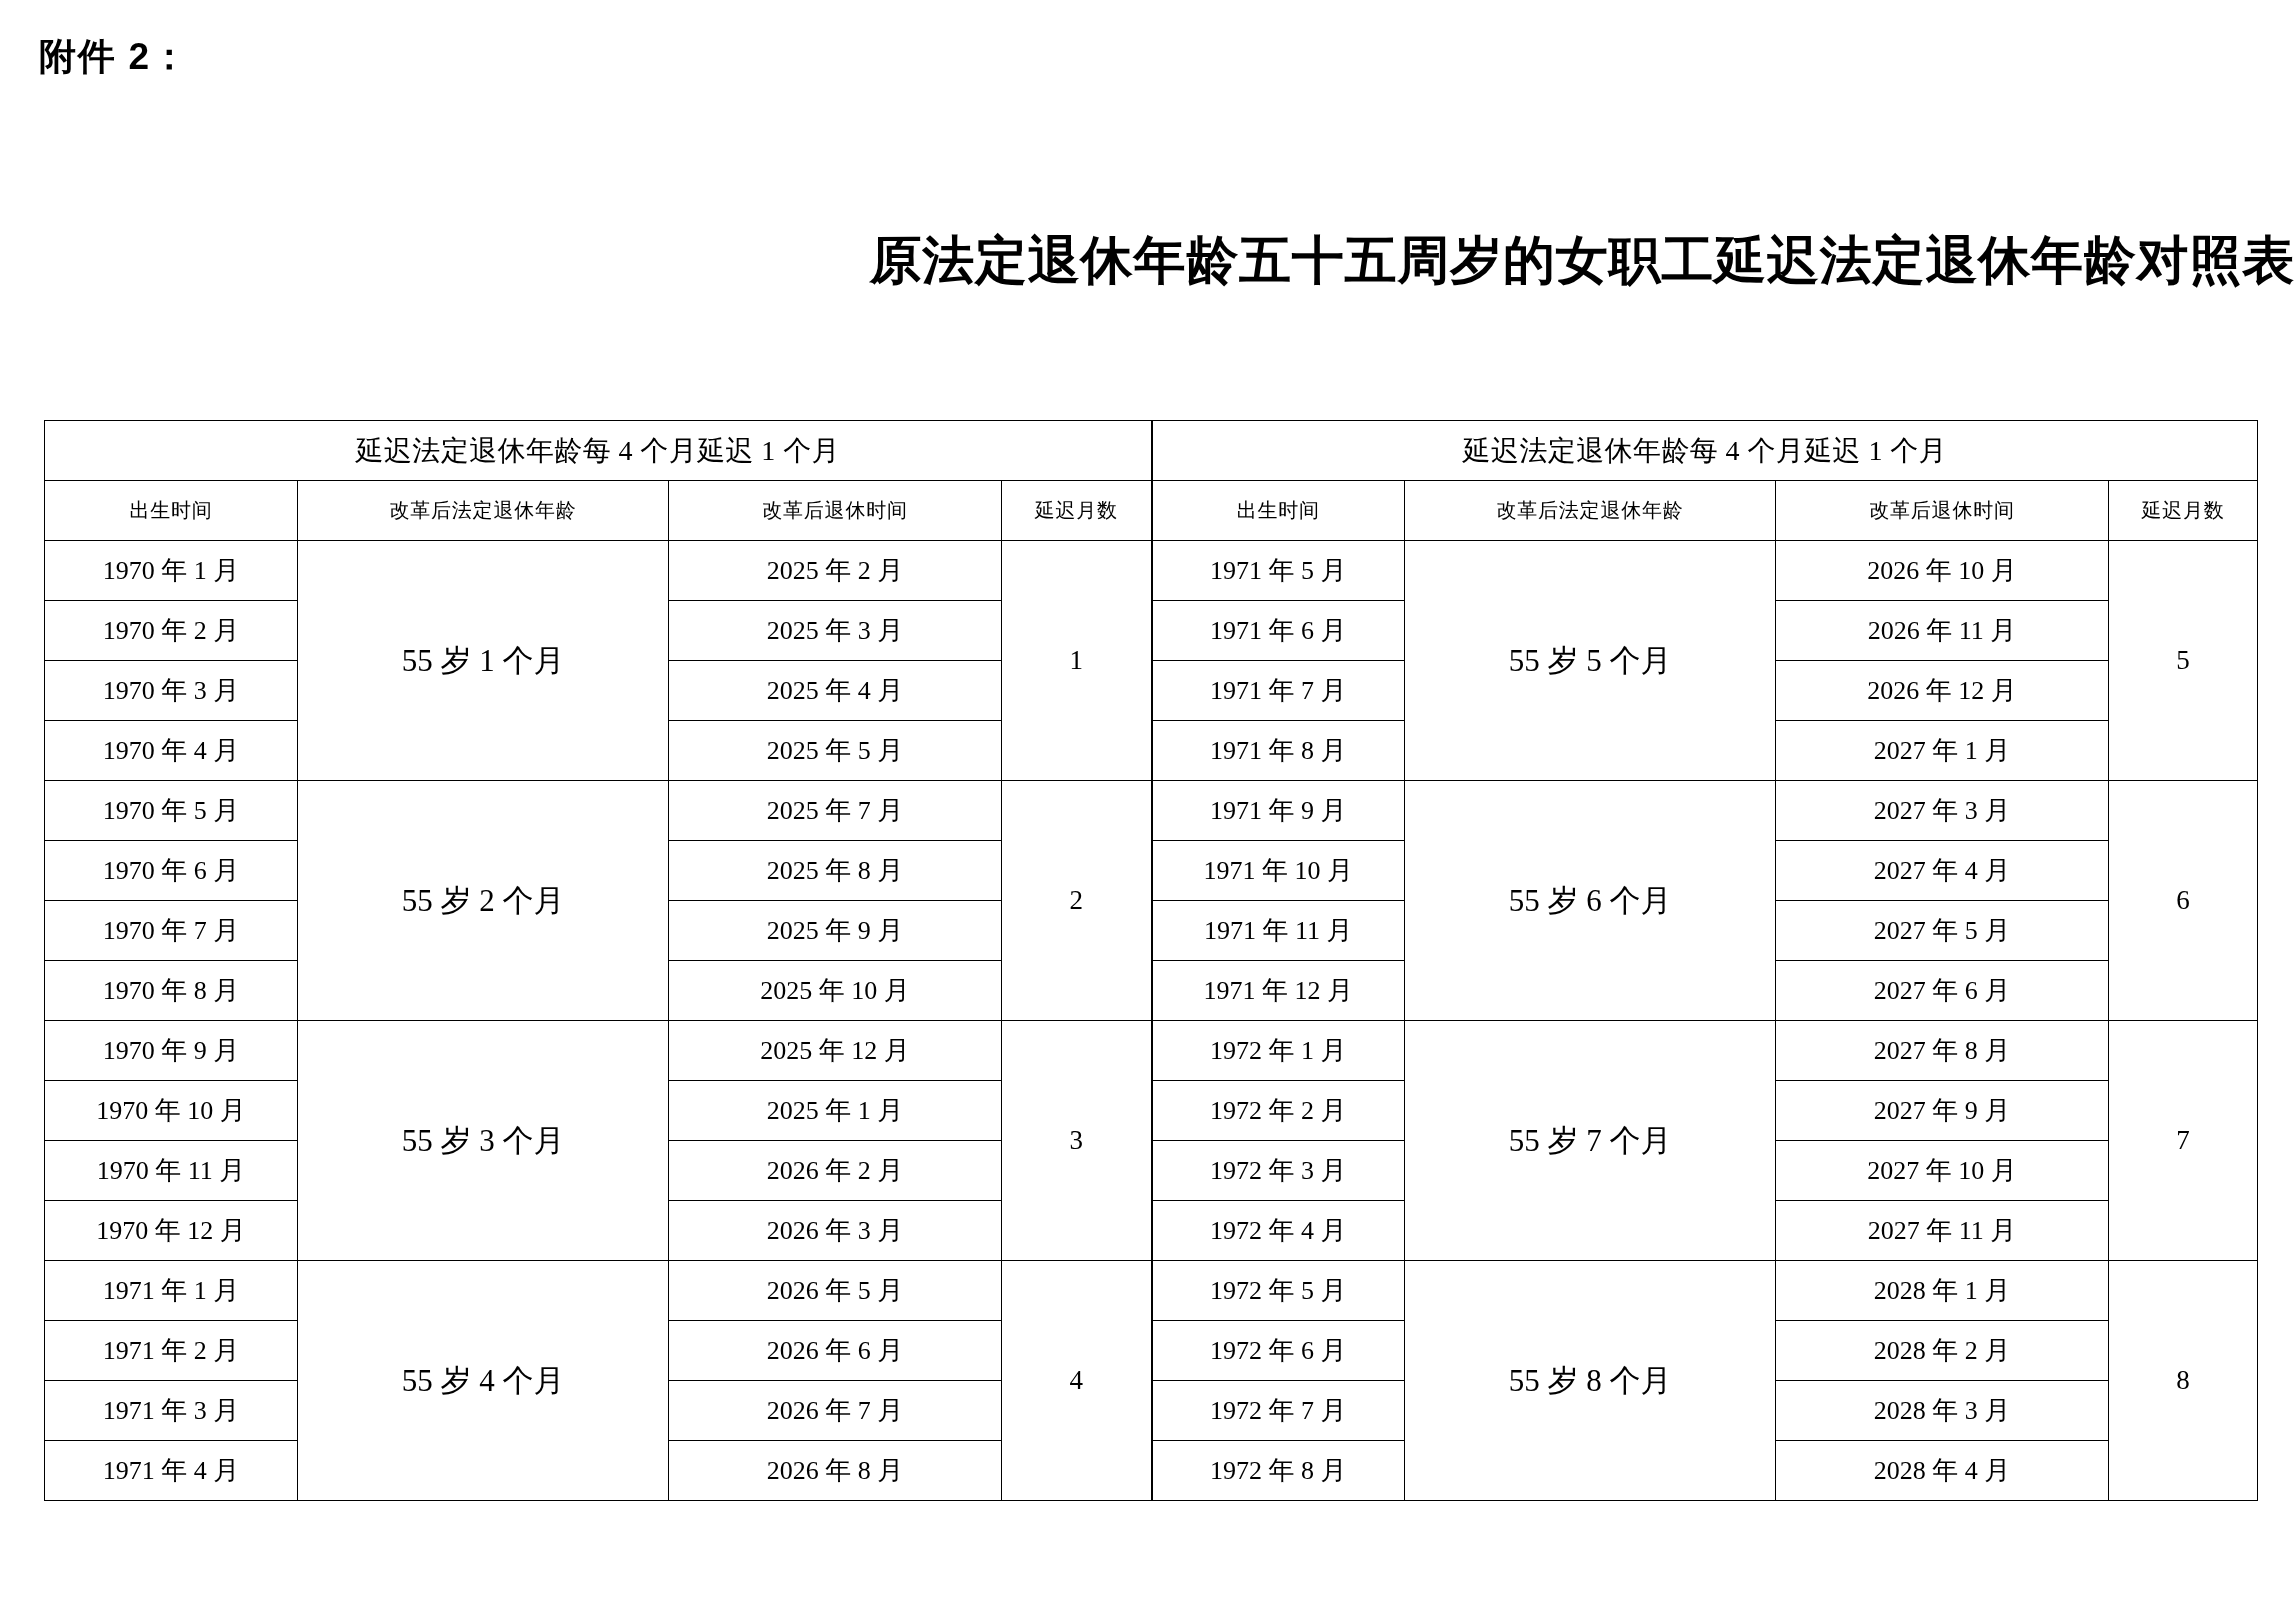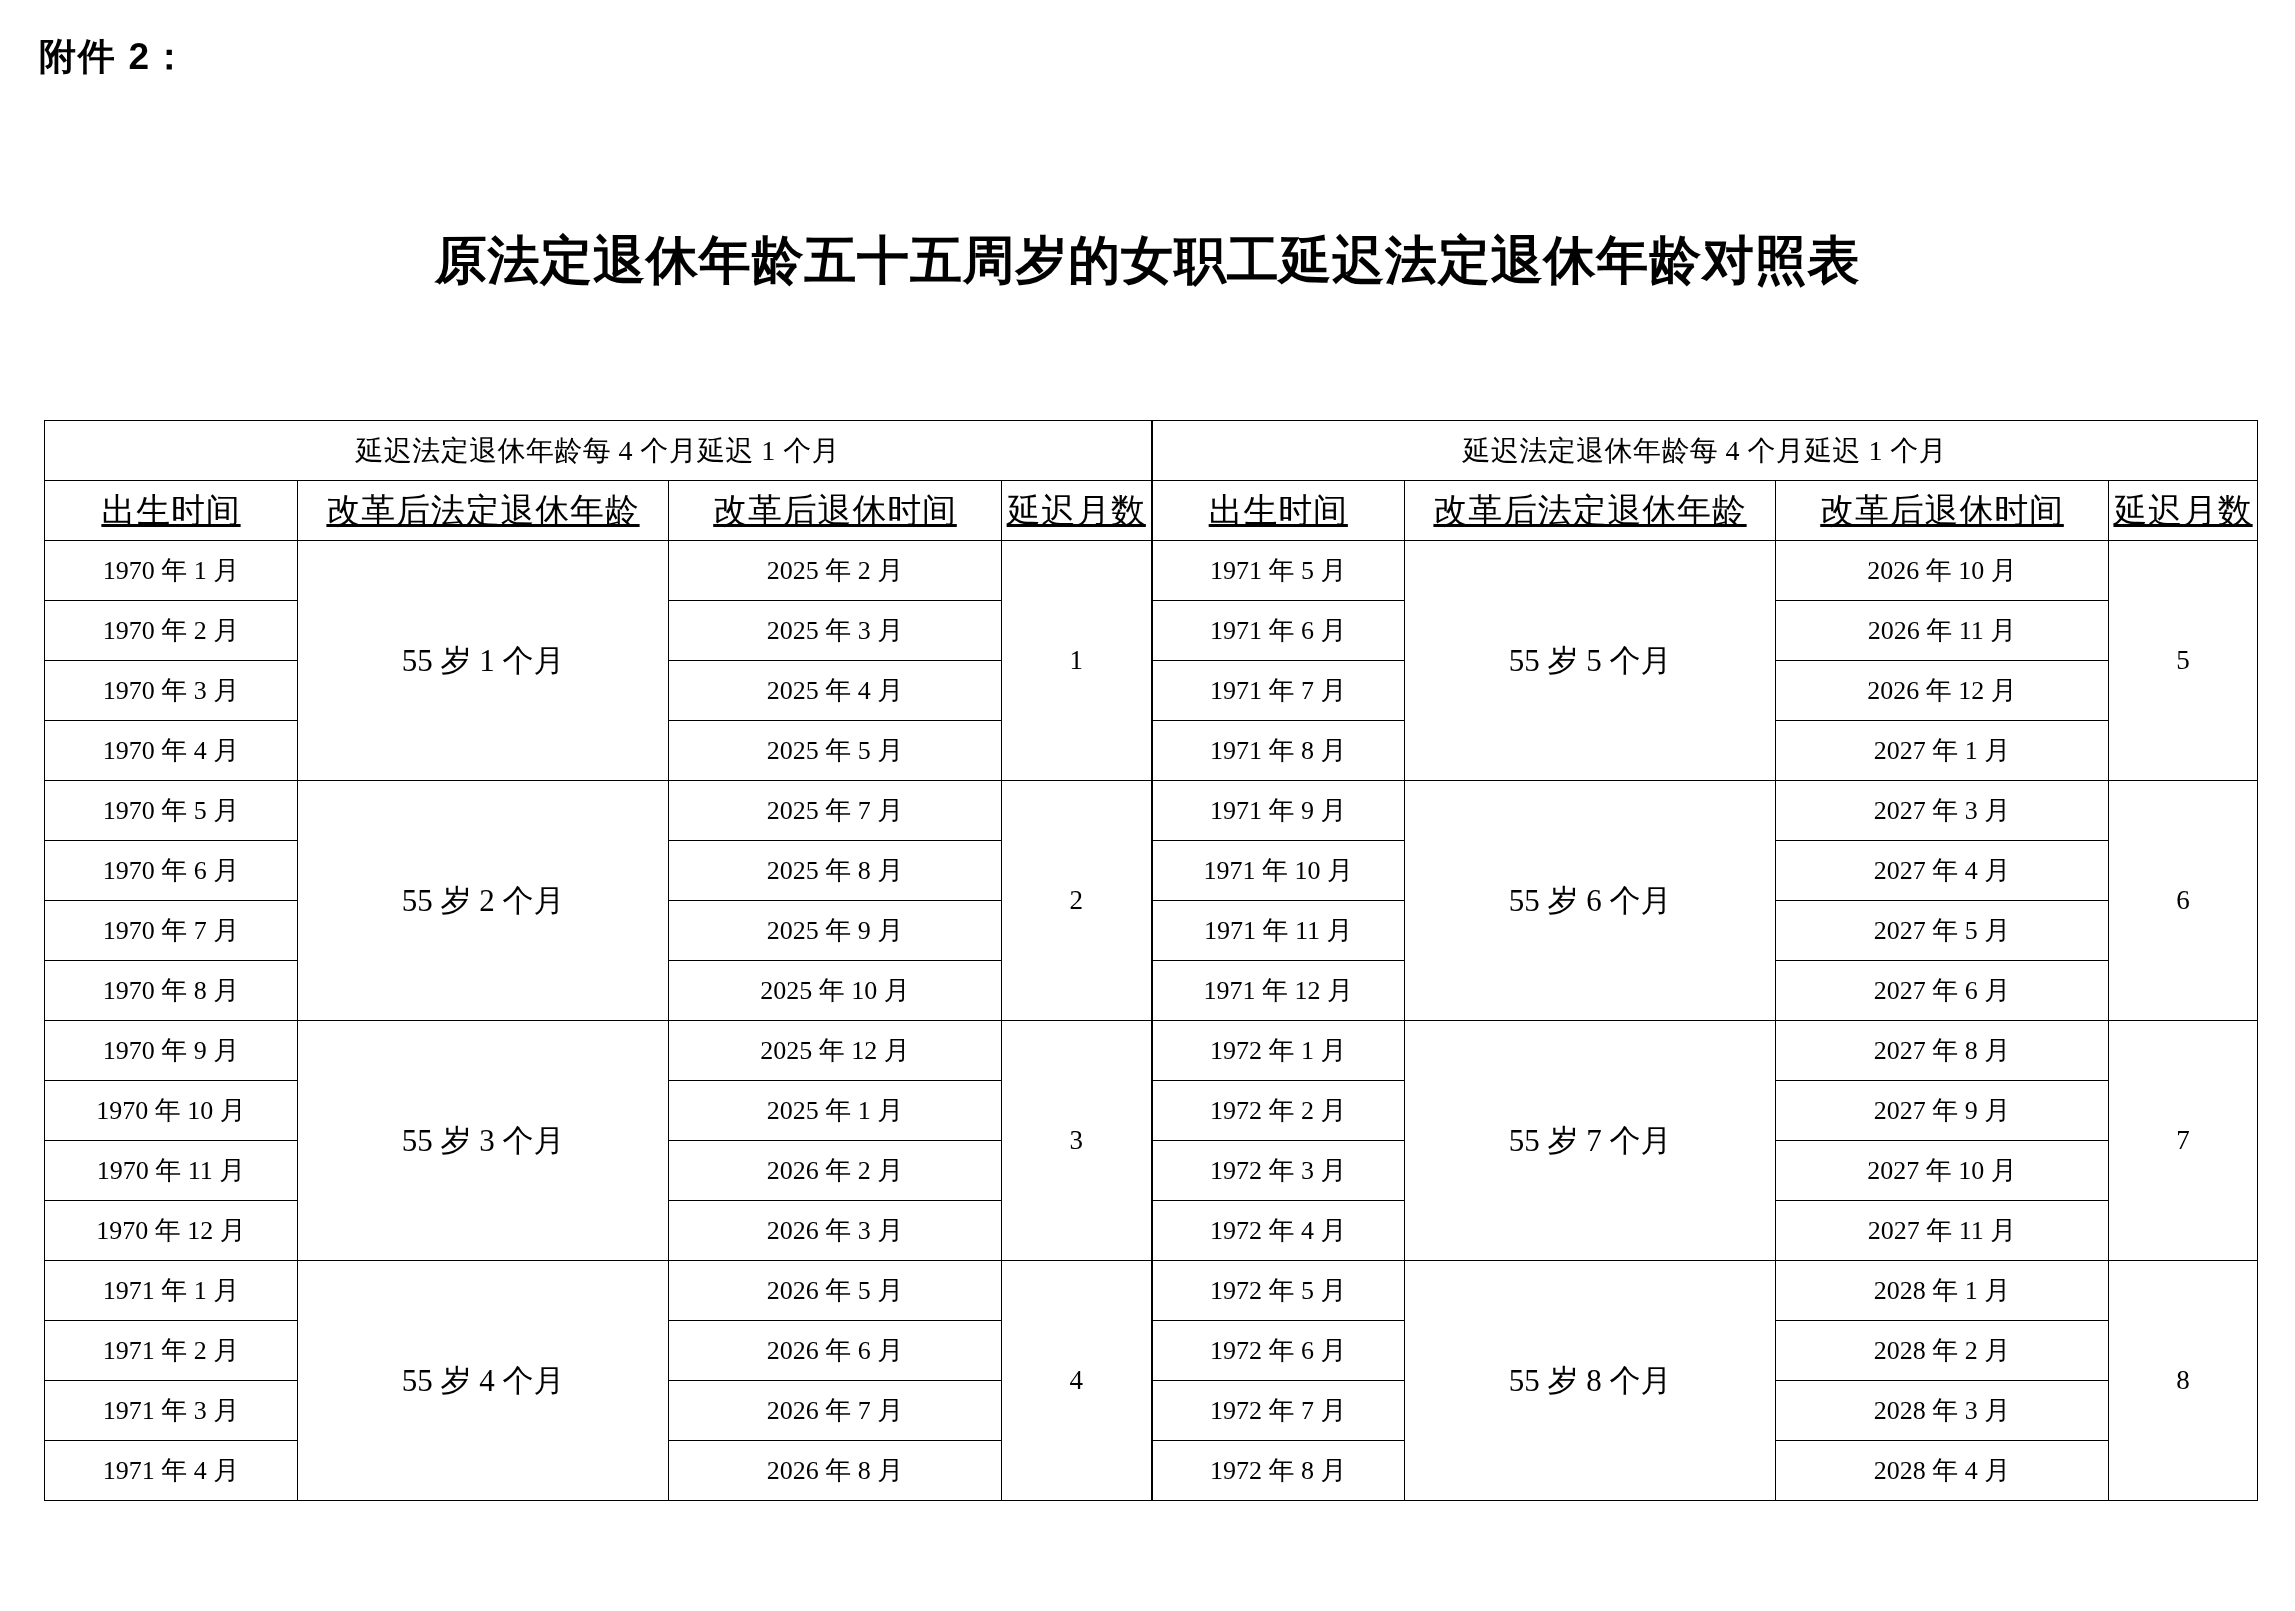--- a/index.html
+++ b/index.html
@@ -29,21 +29,21 @@
     font-size: 37px;
     font-weight: bold;
     letter-spacing: 1.7px;
     font-family: "Liberation Sans", "DejaVu Sans", sans-serif;
   }
   .doc-title {
     position: absolute;
     left: 0;
     right: 0;
     top: 226px;
-    text-align: center;
+    text-align: right;
     font-size: 52px;
     font-weight: bold;
     letter-spacing: 0.8px;
     font-family: "Liberation Sans", "DejaVu Sans", sans-serif;
   }
   .table-wrap {
     position: absolute;
     left: 44px;
     top: 420px;
     width: 2213px;
@@ -62,24 +62,23 @@
     padding: 0;
     height: 59px;
     white-space: nowrap;
   }
   .banner-cell {
     font-size: 28px;
     height: 94px;
     letter-spacing: 0.4px;
   }
   .head-cell {
-    font-size: 34px;
+    font-size: 20px;
     height: 81px;
     letter-spacing: 0.8px;
-    text-decoration: underline;
   }
   .age-cell {
     font-size: 31px;
   }
   .months-cell {
     font-size: 27px;
   }
   .cell-birth, .cell-retire {
     font-size: 26px;
   }

